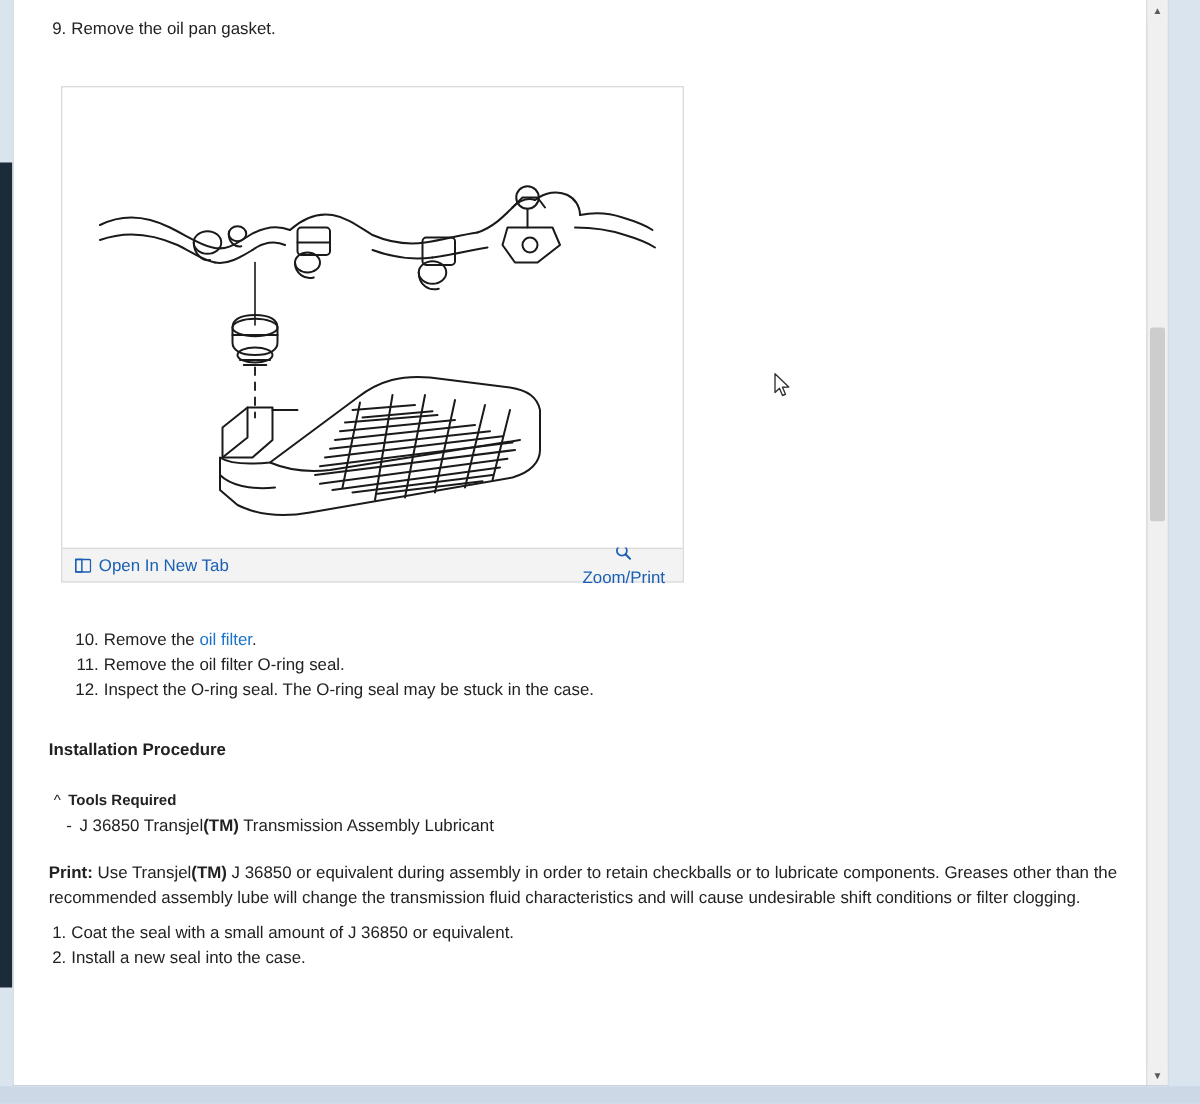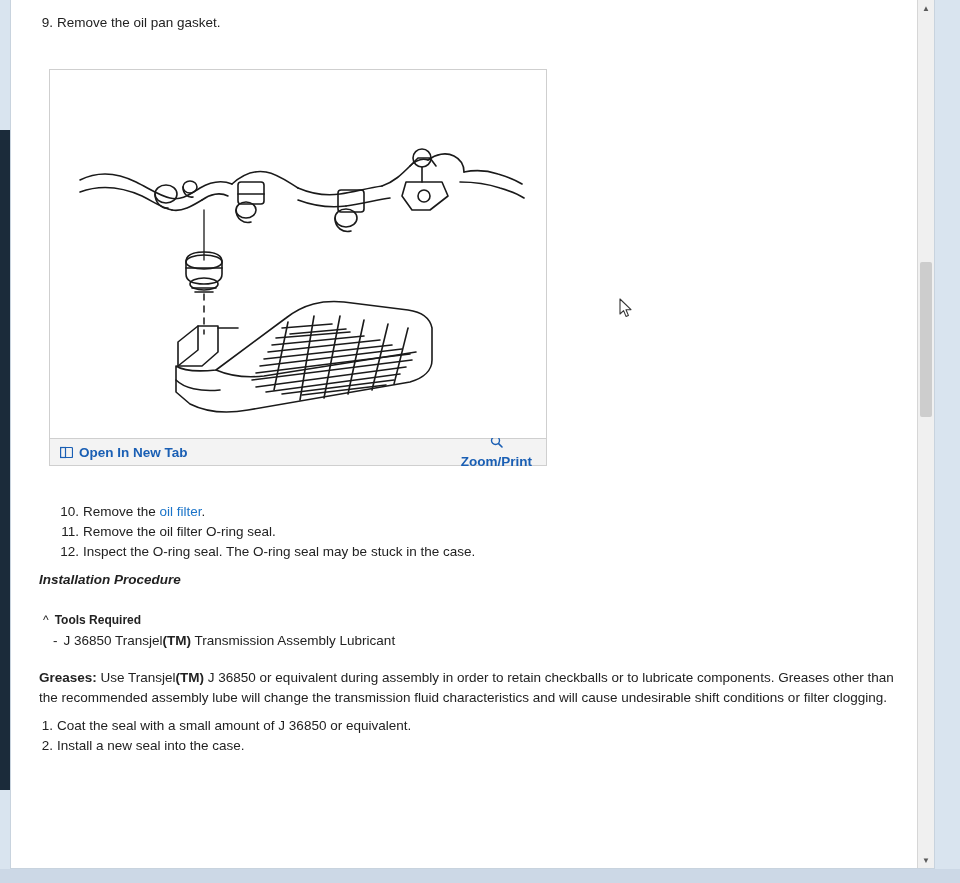--- a/index.html
+++ b/index.html
@@ -86,21 +86,20 @@
   .figure-art svg { display: block; }
   .figure-toolbar {
     height: 27px;
     border-top: 1px solid #cfcfcf;
     background: #f3f3f3;
     display: flex;
     align-items: center;
     justify-content: space-between;
     padding: 0 8px 0 10px;
     box-sizing: border-box;
-    font-weight: bold;
   }
   .tool-link {
     display: flex;
     align-items: center;
     gap: 6px;
     color: #1a5fb4;
     font-size: 13.5px;
     cursor: pointer;
     text-decoration: none;
   }
@@ -116,24 +115,23 @@
     margin-left: 20px;
   }
   .steps-block .step-line { margin-left: 0; }
   a.inline-link {
     color: #1a73c8;
     text-decoration: none;
   }
 
   .section-head {
     font-weight: bold;
-    margin-top: 10px;
+    margin-top: 30px;
     margin-left: 0;
     font-size: 13.5px;
-    font-style: italic;
   }
   .tools-required {
     margin-top: 26px;
     margin-left: 4px;
     font-weight: bold;
     font-size: 12px;
   }
   .tools-required .caret {
     font-weight: normal;
     margin-right: 6px;
@@ -327,21 +325,21 @@
       <div class="section-head">Installation Procedure</div>
 
       <div class="tools-required">
         <span class="caret">^</span><span>Tools Required</span>
       </div>
       <div class="tool-item">
         <span class="dash">-</span><span>J 36850 Transjel</span><b>(TM)</b><span> Transmission Assembly Lubricant</span>
       </div>
 
       <div class="notice">
-        <b>Greases:</b><span> Use Transjel</span><b>(TM)</b><span> J 36850 or equivalent during assembly in order to retain checkballs or to lubricate components. Greases other than the recommended assembly lube will change the transmission fluid characteristics and will cause undesirable shift conditions or filter clogging.</span>
+        <b>Print:</b><span> Use Transjel</span><b>(TM)</b><span> J 36850 or equivalent during assembly in order to retain checkballs or to lubricate components. Greases other than the recommended assembly lube will change the transmission fluid characteristics and will cause undesirable shift conditions or filter clogging.</span>
       </div>
 
       <div class="install-steps">
         <div class="step-line">
           <span class="num">1.</span><span>Coat the seal with a small amount of J 36850 or equivalent.</span>
         </div>
         <div class="step-line">
           <span class="num">2.</span><span>Install a new seal into the case.</span>
         </div>
       </div>

